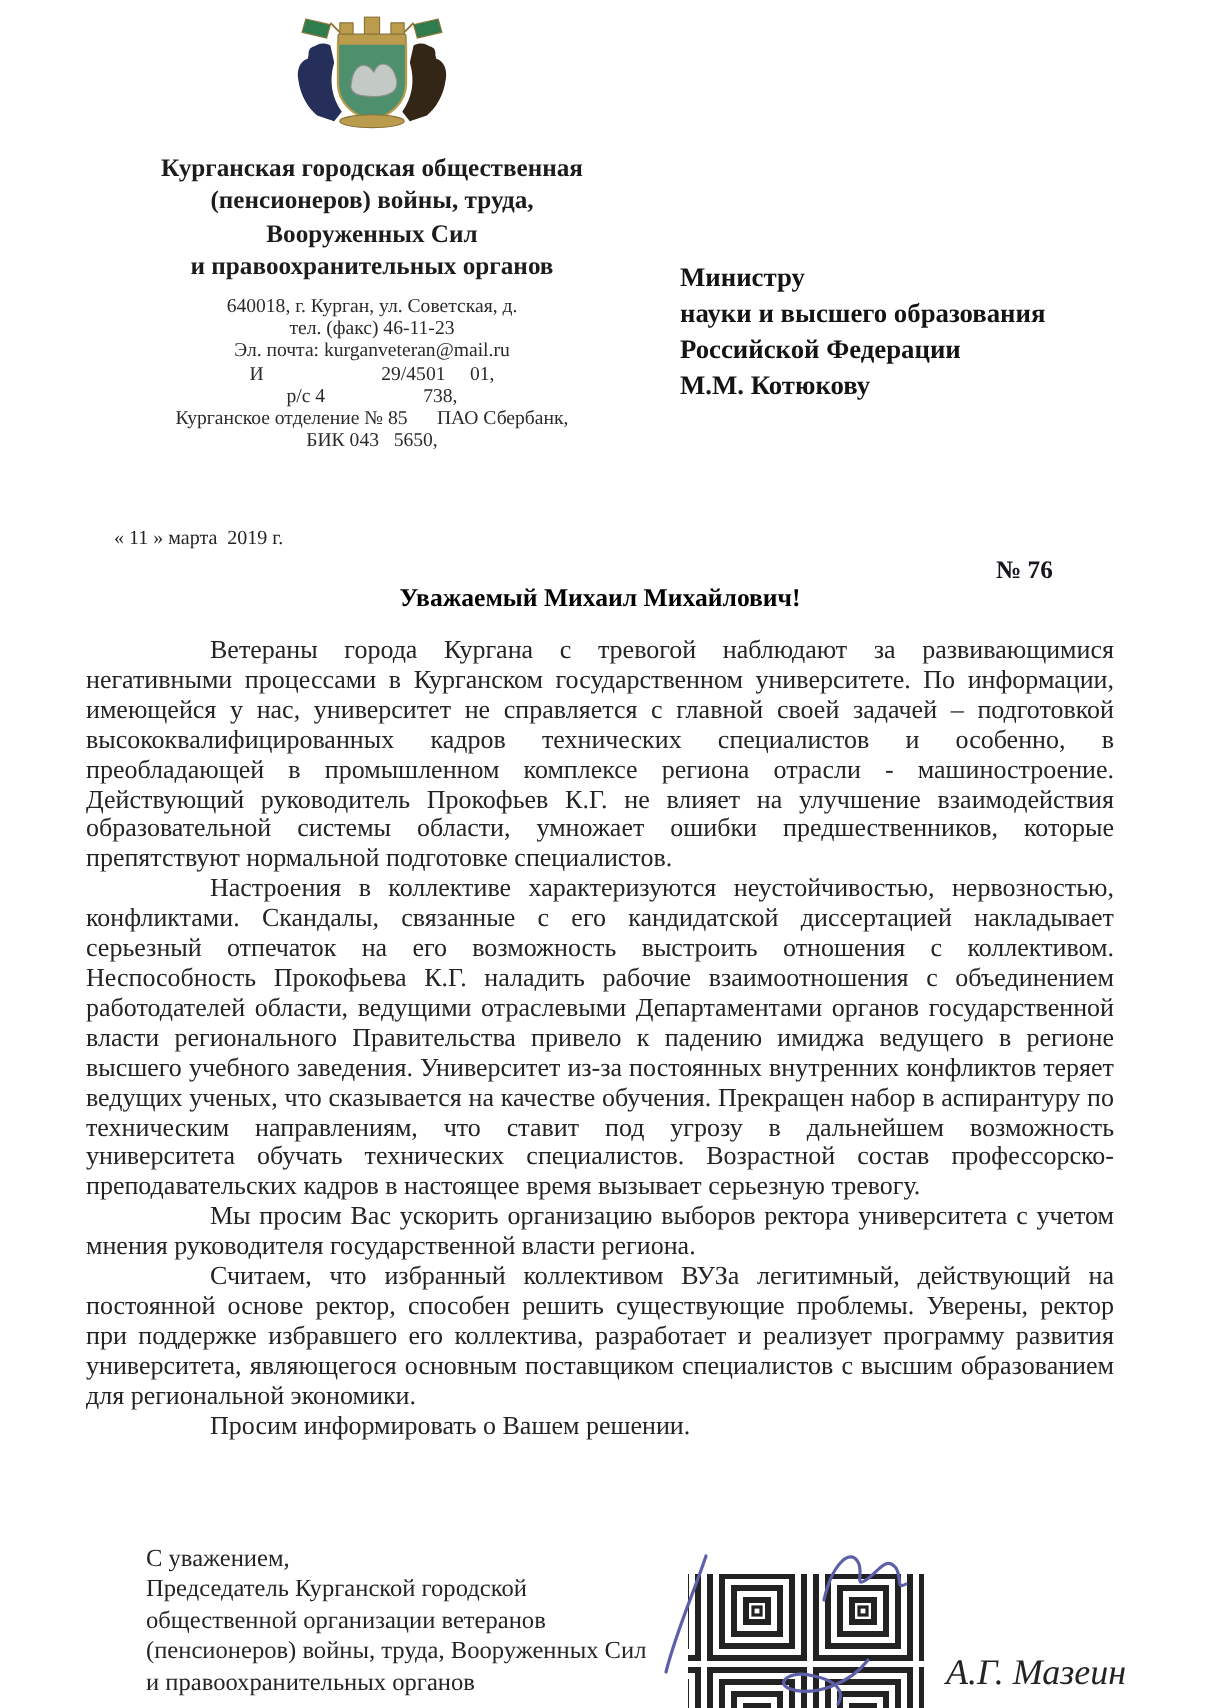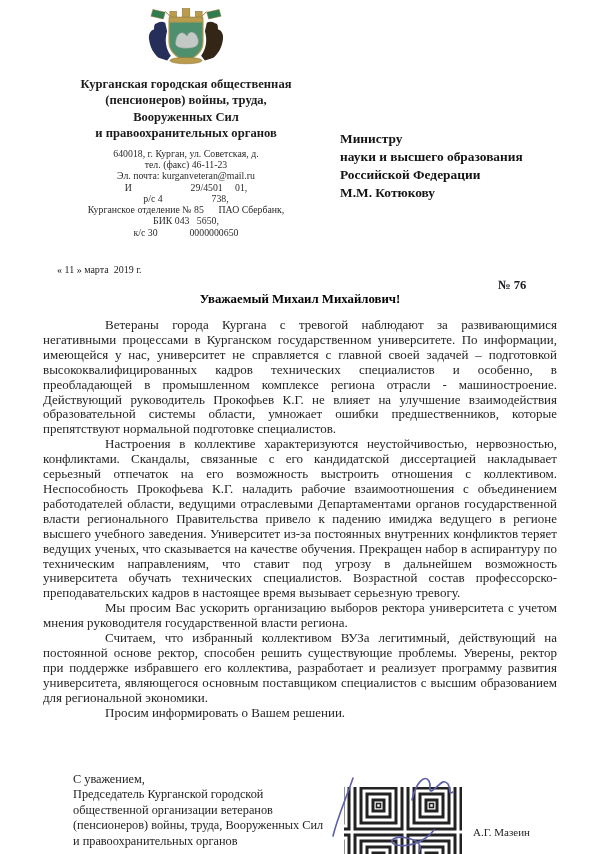--- a/index.html
+++ b/index.html
@@ -13,21 +13,21 @@
   .org-name{margin-top:10px;font-weight:bold;font-size:12.6px;line-height:16.4px;color:#1c1c1c;}
   .address{margin-top:6px;font-size:9.8px;line-height:11.3px;color:#2a2a2a;}
   .address div{white-space:pre-wrap;}
   .recipient{position:absolute;left:340px;top:102px;font-weight:bold;font-size:13.4px;line-height:18px;color:#141414;margin-top:28px;}
   .date{position:absolute;left:57px;top:264px;font-size:10px;white-space:pre-wrap;}
   .doc-number{position:absolute;left:498px;top:278px;font-weight:bold;font-size:12.6px;color:#16161c;}
   .salutation{position:absolute;left:43px;top:292px;width:514px;text-align:center;font-weight:bold;font-size:12.8px;color:#000000;}
   .body{position:absolute;left:43px;top:318px;width:514px;font-size:13px;line-height:14.9px;text-align:justify;}
   .body p{margin:0;text-indent:62px;}
   .closing{position:absolute;left:73px;top:772px;font-size:12.3px;line-height:15.4px;}
-  .signer{position:absolute;left:473px;top:826px;font-size:11px;}
+  .signer{position:absolute;left:473px;top:826px;font-size:18px;font-style:italic;}
   .stamp{position:absolute;left:344px;top:787px;width:118px;height:67px;}
   .ink{position:absolute;left:322px;top:770px;width:150px;height:84px;z-index:3;}
 </style>
 </head>
 <body>
 
 <div class="page">
 
   <div class="left-col">
     <svg class="emblem" width="104" height="60" viewBox="0 0 110 62">
@@ -62,21 +62,20 @@
     </div>
 
     <div class="address">
       <div>640018, г. Курган, ул. Советская, д.</div>
       <div>тел. (факс) 46-11-23</div>
       <div>Эл. почта: kurganveteran@mail.ru</div>
       <div>И                        29/4501     01,</div>
       <div>р/с 4                    738,</div>
       <div>Курганское отделение № 85      ПАО Сбербанк,</div>
       <div>БИК 043   5650,</div>
-      <div>к/с 30             0000000650</div>
     </div>
   </div>
 
   <div class="recipient">
     <div>Министру</div>
     <div>науки и высшего образования</div>
     <div>Российской Федерации</div>
     <div>М.М. Котюкову</div>
   </div>
 

